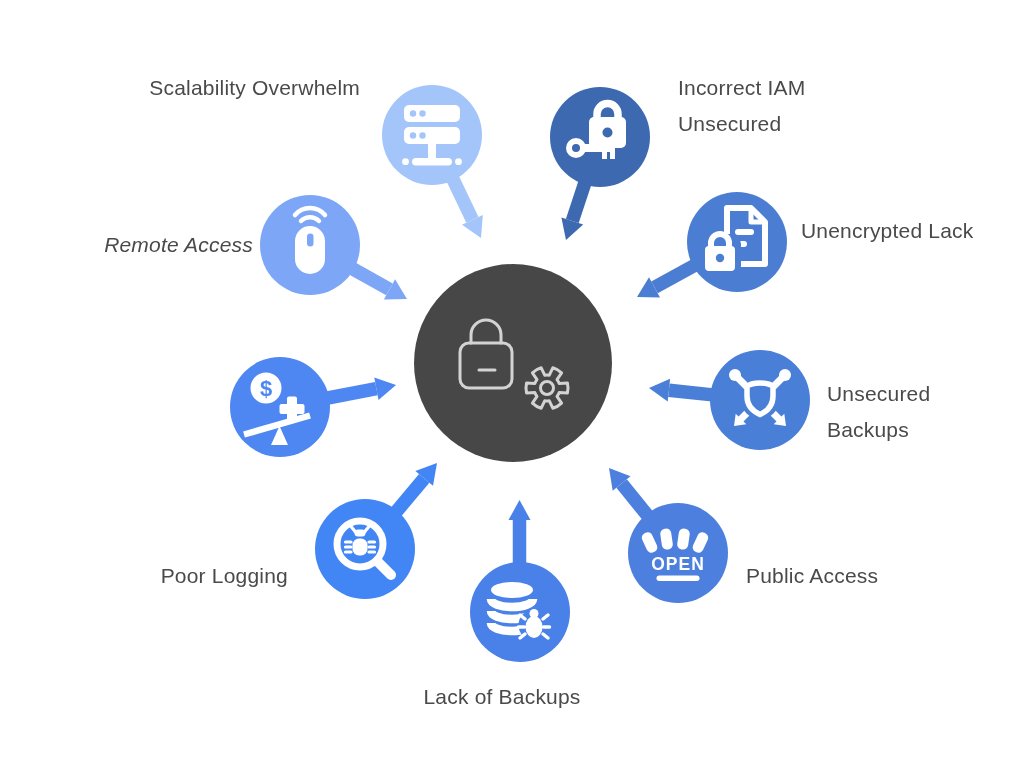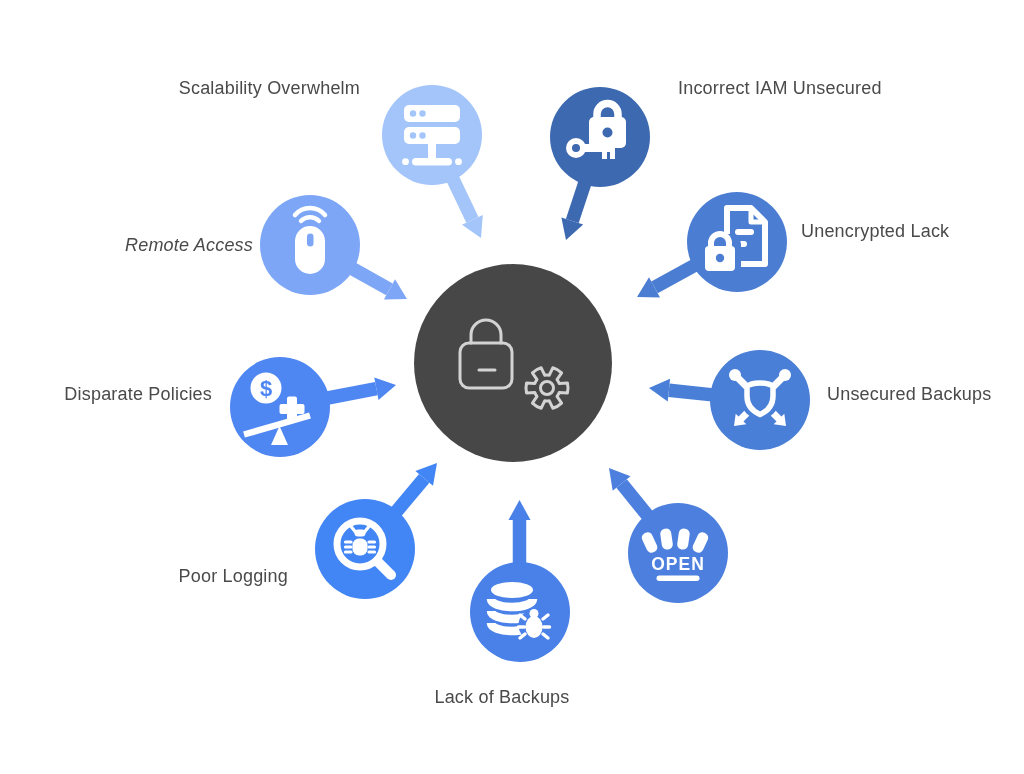--- a/index.html
+++ b/index.html
@@ -1,19 +1,19 @@
 <!DOCTYPE html>
 <html><head>
 <meta charset="utf-8">
 <style>
   html,body{margin:0;padding:0;background:#fff;}
   .stage{position:relative;width:1024px;height:774px;background:#ffffff;overflow:hidden;
          font-family:"Liberation Sans",sans-serif;}
   .stage svg.diagram{position:absolute;left:0;top:0;}
-  .label{position:absolute;font-size:18px;line-height:36px;color:#4a4a4a;letter-spacing:.2px;}
+  .label{position:absolute;font-size:21px;line-height:36px;color:#4a4a4a;letter-spacing:.2px;}
   .al-r{text-align:right;} .al-c{text-align:center;}
   .lbl-0{left:140px;top:70px;width:220px;}
   .lbl-1{left:678px;top:70px;width:210px;}
   .lbl-2{left:801px;top:213px;width:190px;}
   .lbl-3{left:827px;top:376px;width:190px;}
   .lbl-4{left:746px;top:558px;width:210px;}
   .lbl-5{left:352px;top:679px;width:300px;}
   .lbl-6{left:88px;top:558px;width:200px;}
   .lbl-7{left:42px;top:376px;width:170px;}
   .lbl-8{left:27px;top:227px;width:226px;font-style:italic;}
@@ -182,18 +182,18 @@
         <circle r="6.5" stroke-width="3"></circle>
       </g>
     </g>
   </g>
 </svg>
 
   <div class="label lbl-0 al-r">Scalability Overwhelm</div>
   <div class="label lbl-1">Incorrect IAM Unsecured</div>
   <div class="label lbl-2">Unencrypted Lack</div>
   <div class="label lbl-3">Unsecured Backups</div>
+  <div class="label lbl-4">Public Access</div>
   <div class="label lbl-5 al-c">Lack of Backups</div>
   <div class="label lbl-6 al-r">Poor Logging</div>
-  <div class="label lbl-7 al-r">Disparate Policies</div>
   <div class="label lbl-8 al-r">Remote Access</div>
 
 </div>
 
 </body></html>

